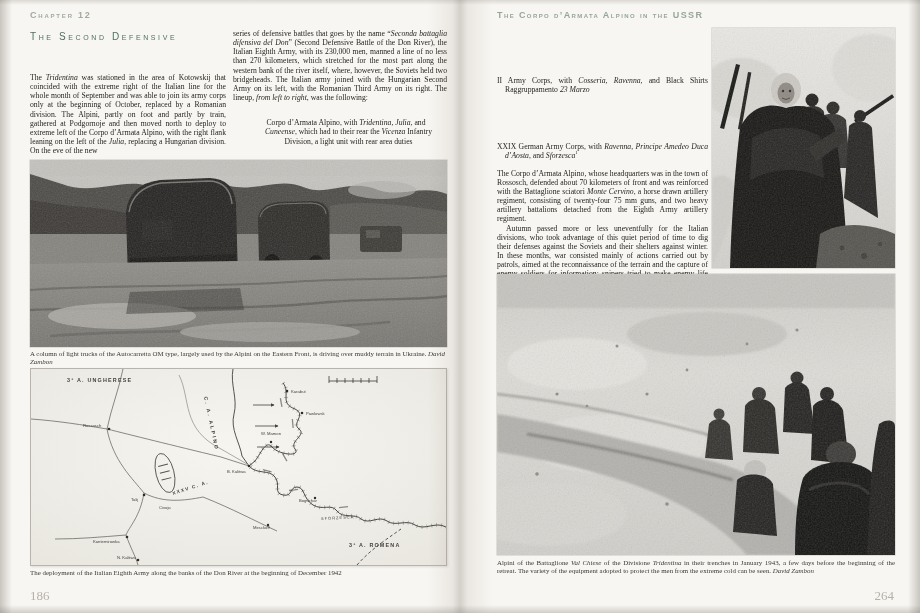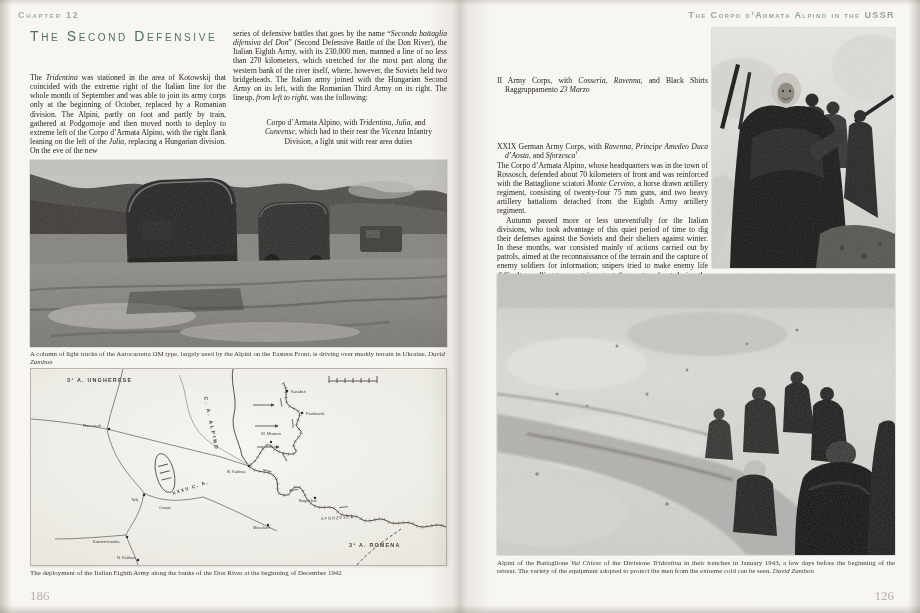--- a/index.html
+++ b/index.html
@@ -10,42 +10,42 @@
   .gutter{top:0;left:428px;width:64px;height:613px;pointer-events:none;
     background:linear-gradient(90deg,rgba(110,100,88,0) 0%,rgba(110,100,88,.10) 38%,rgba(80,72,60,.22) 50%,rgba(110,100,88,.10) 62%,rgba(110,100,88,0) 100%);}
   .edge-l{top:0;left:0;width:12px;height:613px;background:linear-gradient(90deg,rgba(90,84,74,.30),rgba(90,84,74,0));}
   .edge-r{top:0;right:0;width:12px;height:613px;background:linear-gradient(270deg,rgba(90,84,74,.30),rgba(90,84,74,0));}
   .edge-b{left:0;bottom:0;width:920px;height:8px;background:linear-gradient(0deg,rgba(90,84,74,.25),rgba(90,84,74,0));}
   .edge-t{left:0;top:0;width:920px;height:5px;background:linear-gradient(180deg,rgba(90,84,74,.18),rgba(90,84,74,0));}
 
   .chapter{font-family:"Liberation Sans",sans-serif;font-variant:small-caps;letter-spacing:1.8px;
            font-size:9px;color:#a0ab9f;font-weight:bold;}
   .rhead{font-family:"Liberation Sans",sans-serif;font-variant:small-caps;letter-spacing:1.4px;
-         font-size:9px;color:#95a79a;text-align:right;font-weight:bold;}
+         font-size:9px;color:#95a79a;text-align:left;font-weight:bold;}
   .title{font-family:"Liberation Sans",sans-serif;font-variant:small-caps;letter-spacing:2.6px;
-         font-size:14px;line-height:21px;color:#4f7061;font-weight:500;}
+         font-size:10px;line-height:21px;color:#4f7061;font-weight:500;}
   .body-text{font-size:7.7px;line-height:9.15px;text-align:justify;color:#27251f;}
   .it{font-style:italic;}
   .sup{font-size:62%;vertical-align:super;line-height:0;}
   .quote{margin-top:16px;margin-left:17px;margin-right:5px;padding-left:5px;text-indent:-5px;text-align:center;}
   .hang{padding-left:8px;text-indent:-8px;margin-top:48px;}
   .ind{text-indent:9px;}
-  .para-gap{margin-top:0;}
+  .para-gap{margin-top:8px;}
   .caption{font-size:6.9px;line-height:8.4px;color:#3b3933;text-align:left;}
   .pagenum{font-size:13px;color:#b5b1a9;font-family:"Liberation Serif",serif;}
   .photo{background:#bdbbb6;box-shadow:0 0 0 .5px rgba(60,56,50,.25);}
   .mapbox{background:#f0efe9;border:1px solid #b8b4ad;box-shadow:1px 1px 2px rgba(80,74,64,.15);}
   svg{display:block;}
 </style>
 </head>
 <body>
 
 <div id="spread">
 
-  <div class="abs chapter" style="left:18px;top:10px;width:200px;">Chapter 12</div>
+  <div class="abs chapter" style="left:30px;top:10px;width:200px;">Chapter 12</div>
 
   <div class="abs title" style="left:30px;top:26px;width:417px;">
     <div>The Second Defensive</div>
   </div>
 
   <div class="abs body-text" style="left:30px;top:73px;width:196px;"><span>The </span><span class="it">Tridentina</span><span> was stationed in the area of Kotowskij that coincided with the extreme right of the Italian line for the whole month of September and was able to join its army corps only at the beginning of October, replaced by a Romanian division. The Alpini, partly on foot and partly by train, gathered at Podgornoje and then moved north to deploy to extreme left of the Corpo d’Armata Alpino, with the right flank leaning on the left of the </span><span class="it">Julia</span><span>, replacing a Hungarian division. On the eve of the new</span></div>
 
   <div class="abs" style="left:233px;top:29px;width:214px;">
     <div class="body-text"><span>series of defensive battles that goes by the name “</span><span class="it">Seconda battaglia difensiva del Don</span><span>” (Second Defensive Battle of the Don River), the Italian Eighth Army, with its 230,000 men, manned a line of no less than 270 kilometers, which stretched for the most part along the western bank of the river itself, where, however, the Soviets held two bridgeheads. The Italian army joined with the Hungarian Second Army on its left, with the Romanian Third Army on its right. The lineup, </span><span class="it">from left to right</span><span>, was the following:</span></div>
     <div class="body-text quote"><span>Corpo d’Armata Alpino, with </span><span class="it">Tridentina</span><span>, </span><span class="it">Julia</span><span>, and </span><span class="it">Cuneense</span><span>, which had to their rear the </span><span class="it">Vicenza</span><span> Infantry Division, a light unit with rear area duties</span></div>
@@ -356,20 +356,20 @@
 
         <circle cx="222" cy="140" r="5.5" fill="#3c3a36"></circle>
         <path d="M212,150 C217,143 229,143 233,152 L236,186 L208,184 Z" fill="#33312e"></path>
       </g>
       <rect width="398" height="281" filter="url(#gr3)"></rect>
     </svg>
   </div>
 
   <div class="abs caption" style="left:497px;top:559px;width:398px;text-align:justify;"><span>Alpini of the Battaglione </span><span class="it">Val Chiese</span><span> of the Divisione </span><span class="it">Tridentina</span><span> in their trenches in January 1943, a few days before the beginning of the retreat. The variety of the equipment adopted to protect the men from the extreme cold can be seen. </span><span class="it">David Zambon</span></div>
 
-  <div class="abs pagenum" style="right:26px;top:588px;text-align:right;">126</div>
+  <div class="abs pagenum" style="right:26px;top:588px;text-align:right;">264</div>
 
   <div class="abs gutter"></div>
   <div class="abs edge-l"></div>
   <div class="abs edge-r"></div>
   <div class="abs edge-b"></div>
   <div class="abs edge-t"></div>
 </div>
 
 </body></html>

